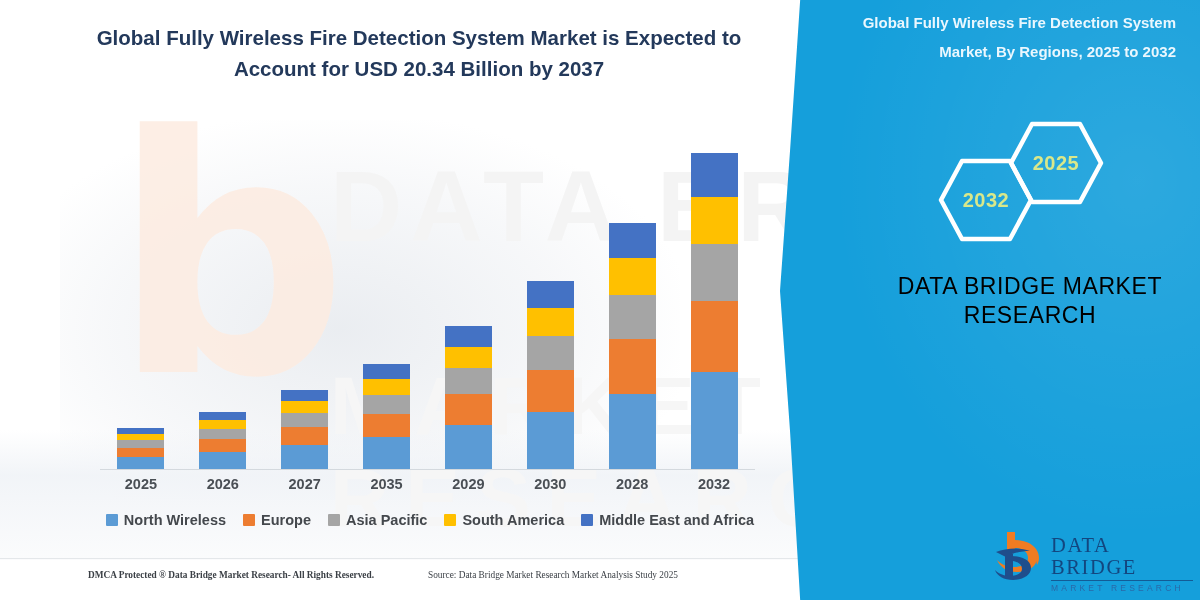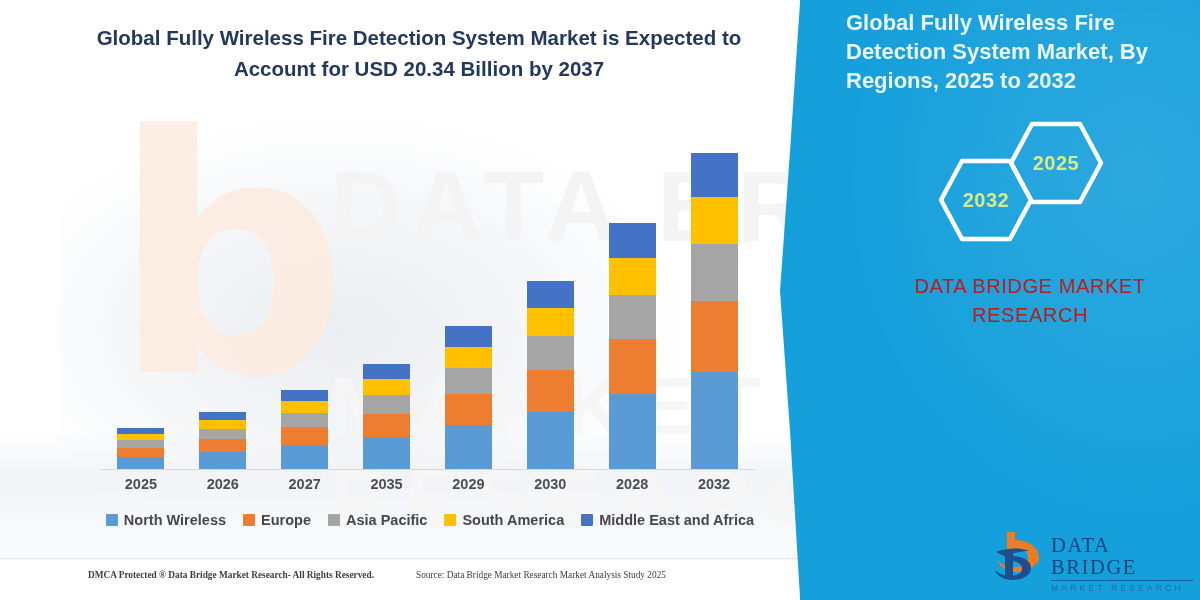--- a/index.html
+++ b/index.html
@@ -49,39 +49,39 @@
     clip-path:polygon(4.8% 0%, 100% 0%, 100% 100%, 4.8% 100%, 2.4% 72%, 0% 48.5%, 2.4% 25%);
   }
   .panel-wash{
     position:absolute;right:0;top:0;width:420px;height:600px;
     background:radial-gradient(ellipse at 85% 30%, rgba(255,255,255,.10) 0%, rgba(255,255,255,0) 60%);
     clip-path:polygon(4.8% 0%, 100% 0%, 100% 100%, 4.8% 100%, 2.4% 72%, 0% 48.5%, 2.4% 25%);
     pointer-events:none;
   }
   .panel-title{
     position:absolute;right:24px;top:8px;width:330px;
-    color:#eaf7fe;font-size:22px;line-height:29px;font-weight:700;
-    text-align:left;
+    color:#eaf7fe;font-size:15px;line-height:29px;font-weight:700;
+    text-align:right;
   }
 
   
   .hex{
     position:absolute;width:96px;height:84px;
     display:flex;align-items:center;justify-content:center;
   }
   .hex svg{position:absolute;inset:0;}
   .hex span{
     position:relative;color:#d9e88a;font-size:20px;font-weight:600;letter-spacing:.5px;
   }
   .hex-2025{left:1008px;top:121px;}
   .hex-2032{left:938px;top:158px;}
 
   .brand{
     position:absolute;left:880px;top:272px;width:300px;text-align:center;
-    color:#b91c1c;font-size:20px;line-height:29px;letter-spacing:.6px;font-weight:400;
+    color:#000000;font-size:23px;line-height:29px;letter-spacing:.6px;font-weight:400;
   }
 
   
   .logo{position:absolute;left:993px;top:528px;width:200px;height:56px;}
   .logo-mark{position:absolute;left:0;top:2px;width:52px;height:50px;}
   .logo-txt{position:absolute;left:58px;top:6px;width:142px;}
   .logo-t1{font-size:20.5px;letter-spacing:1.6px;color:#13467f;font-family:"Liberation Serif", serif;line-height:22px;}
   .logo-rule{height:1px;background:#13467f;margin:2px 0 2px 0;opacity:.75;}
   .logo-t2{font-size:8.5px;letter-spacing:3.2px;color:#2a69a8;line-height:11px;}
 
@@ -109,21 +109,21 @@
     display:flex;align-items:center;justify-content:center;gap:17px;
   }
   .lg-item{display:flex;align-items:center;gap:6px;}
   .lg-sw{width:12px;height:12px;border-radius:1px;}
   .lg-lb{font-size:14.5px;font-weight:700;color:#44484d;white-space:nowrap;}
 
   
   .footer-rule{position:absolute;left:0;top:558px;width:820px;height:1px;background:#e4e7ea;}
   .foot{position:absolute;top:570px;color:#3a3f45;font-size:9.3px;font-family:"Liberation Serif", serif;white-space:nowrap;}
   .foot-left{left:88px;font-weight:bold;}
-  .foot-right{left:416px;}
+  .foot-right{left:428px;}
 </style>
 </head>
 <body>
 
 <div class="root">
 
   <div class="bg-wash"></div>
   <div class="bg-wash2"></div>
 
   <div class="wm wm-b">b</div>

